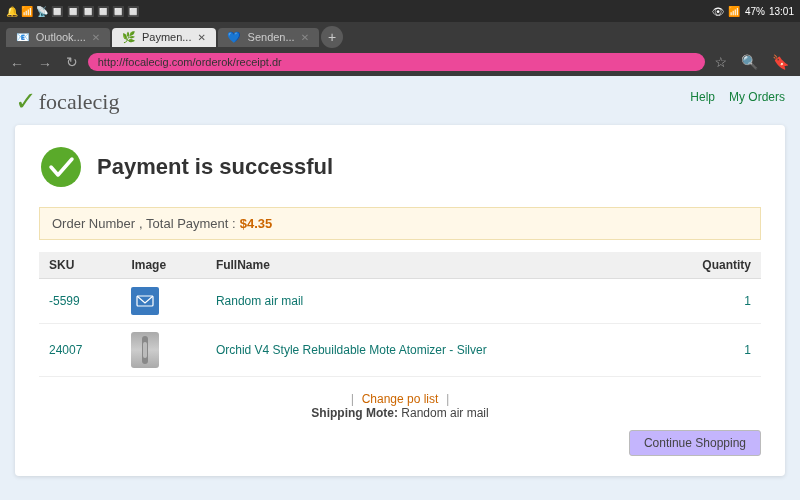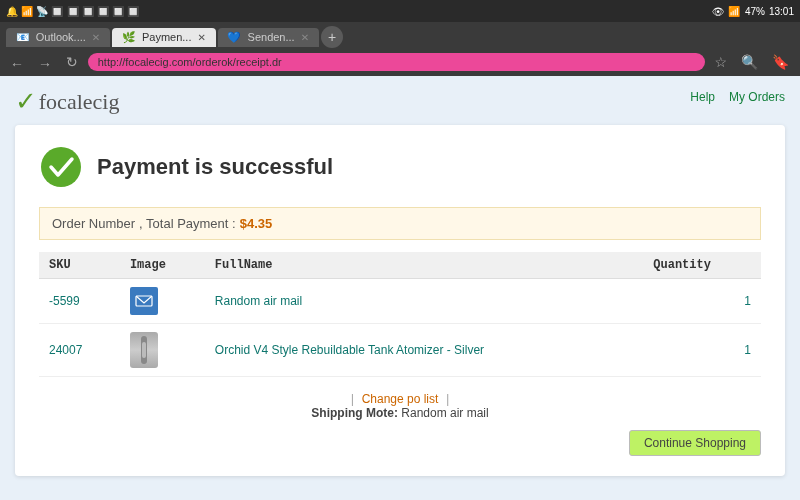--- a/index.html
+++ b/index.html
@@ -186,23 +186,22 @@
       margin-bottom: 14px;
     }
     .order-table th {
       background: #f0f0f0;
       text-align: left;
       padding: 6px 10px;
       font-size: 12px;
       font-weight: bold;
       color: #333;
       border-bottom: 1px solid #ddd;
-      font-family: Liberation Mono, monospace;
-    }
-    .order-table th:last-child { }
+    }
+    .order-table th:last-child { text-align: right; }
     .order-table td {
       padding: 8px 10px;
       font-size: 12px;
       color: #0f766e;
       border-bottom: 1px solid #eee;
       vertical-align: middle;
     }
     .order-table td:last-child { text-align: right; }
 
     
@@ -255,21 +254,21 @@
     .action-buttons {
       display: flex;
       gap: 8px;
       margin-top: 10px;
       justify-content: flex-end;
     }
     .btn-action {
       padding: 5px 14px;
       font-size: 12px;
       border: 1px solid #bbb;
-      background: #bef264;
+      background: #c4b5fd;
       border-radius: 3px;
       cursor: pointer;
       color: #444;
     }
   </style>
 </head>
 <body>
 
 <div class="status-bar">
   <div class="status-bar-left">
@@ -372,21 +371,21 @@
         <tr>
           <td>24007</td>
           <td>
             <div class="product-img-silver">
               <svg width="14" height="28" viewBox="0 0 14 28">
                   <rect x="4" y="0" width="6" height="28" rx="3" fill="#888"></rect>
                   <rect x="5" y="6" width="4" height="16" rx="2" fill="#bbb"></rect>
                 </svg>
             </div>
           </td>
-          <td>Orchid V4 Style Rebuildable Tank Atomizer - Silver</td>
+          <td>Orchid V4 Style Rebuildable Mote Atomizer - Silver</td>
           <td>1</td>
         </tr>
       </tbody>
     </table>
 
     <div class="footer-row">
       <div>
         <span class="pipe">|</span>
         <a class="change-po-list">Change po list</a>
         <span class="pipe">|</span>

